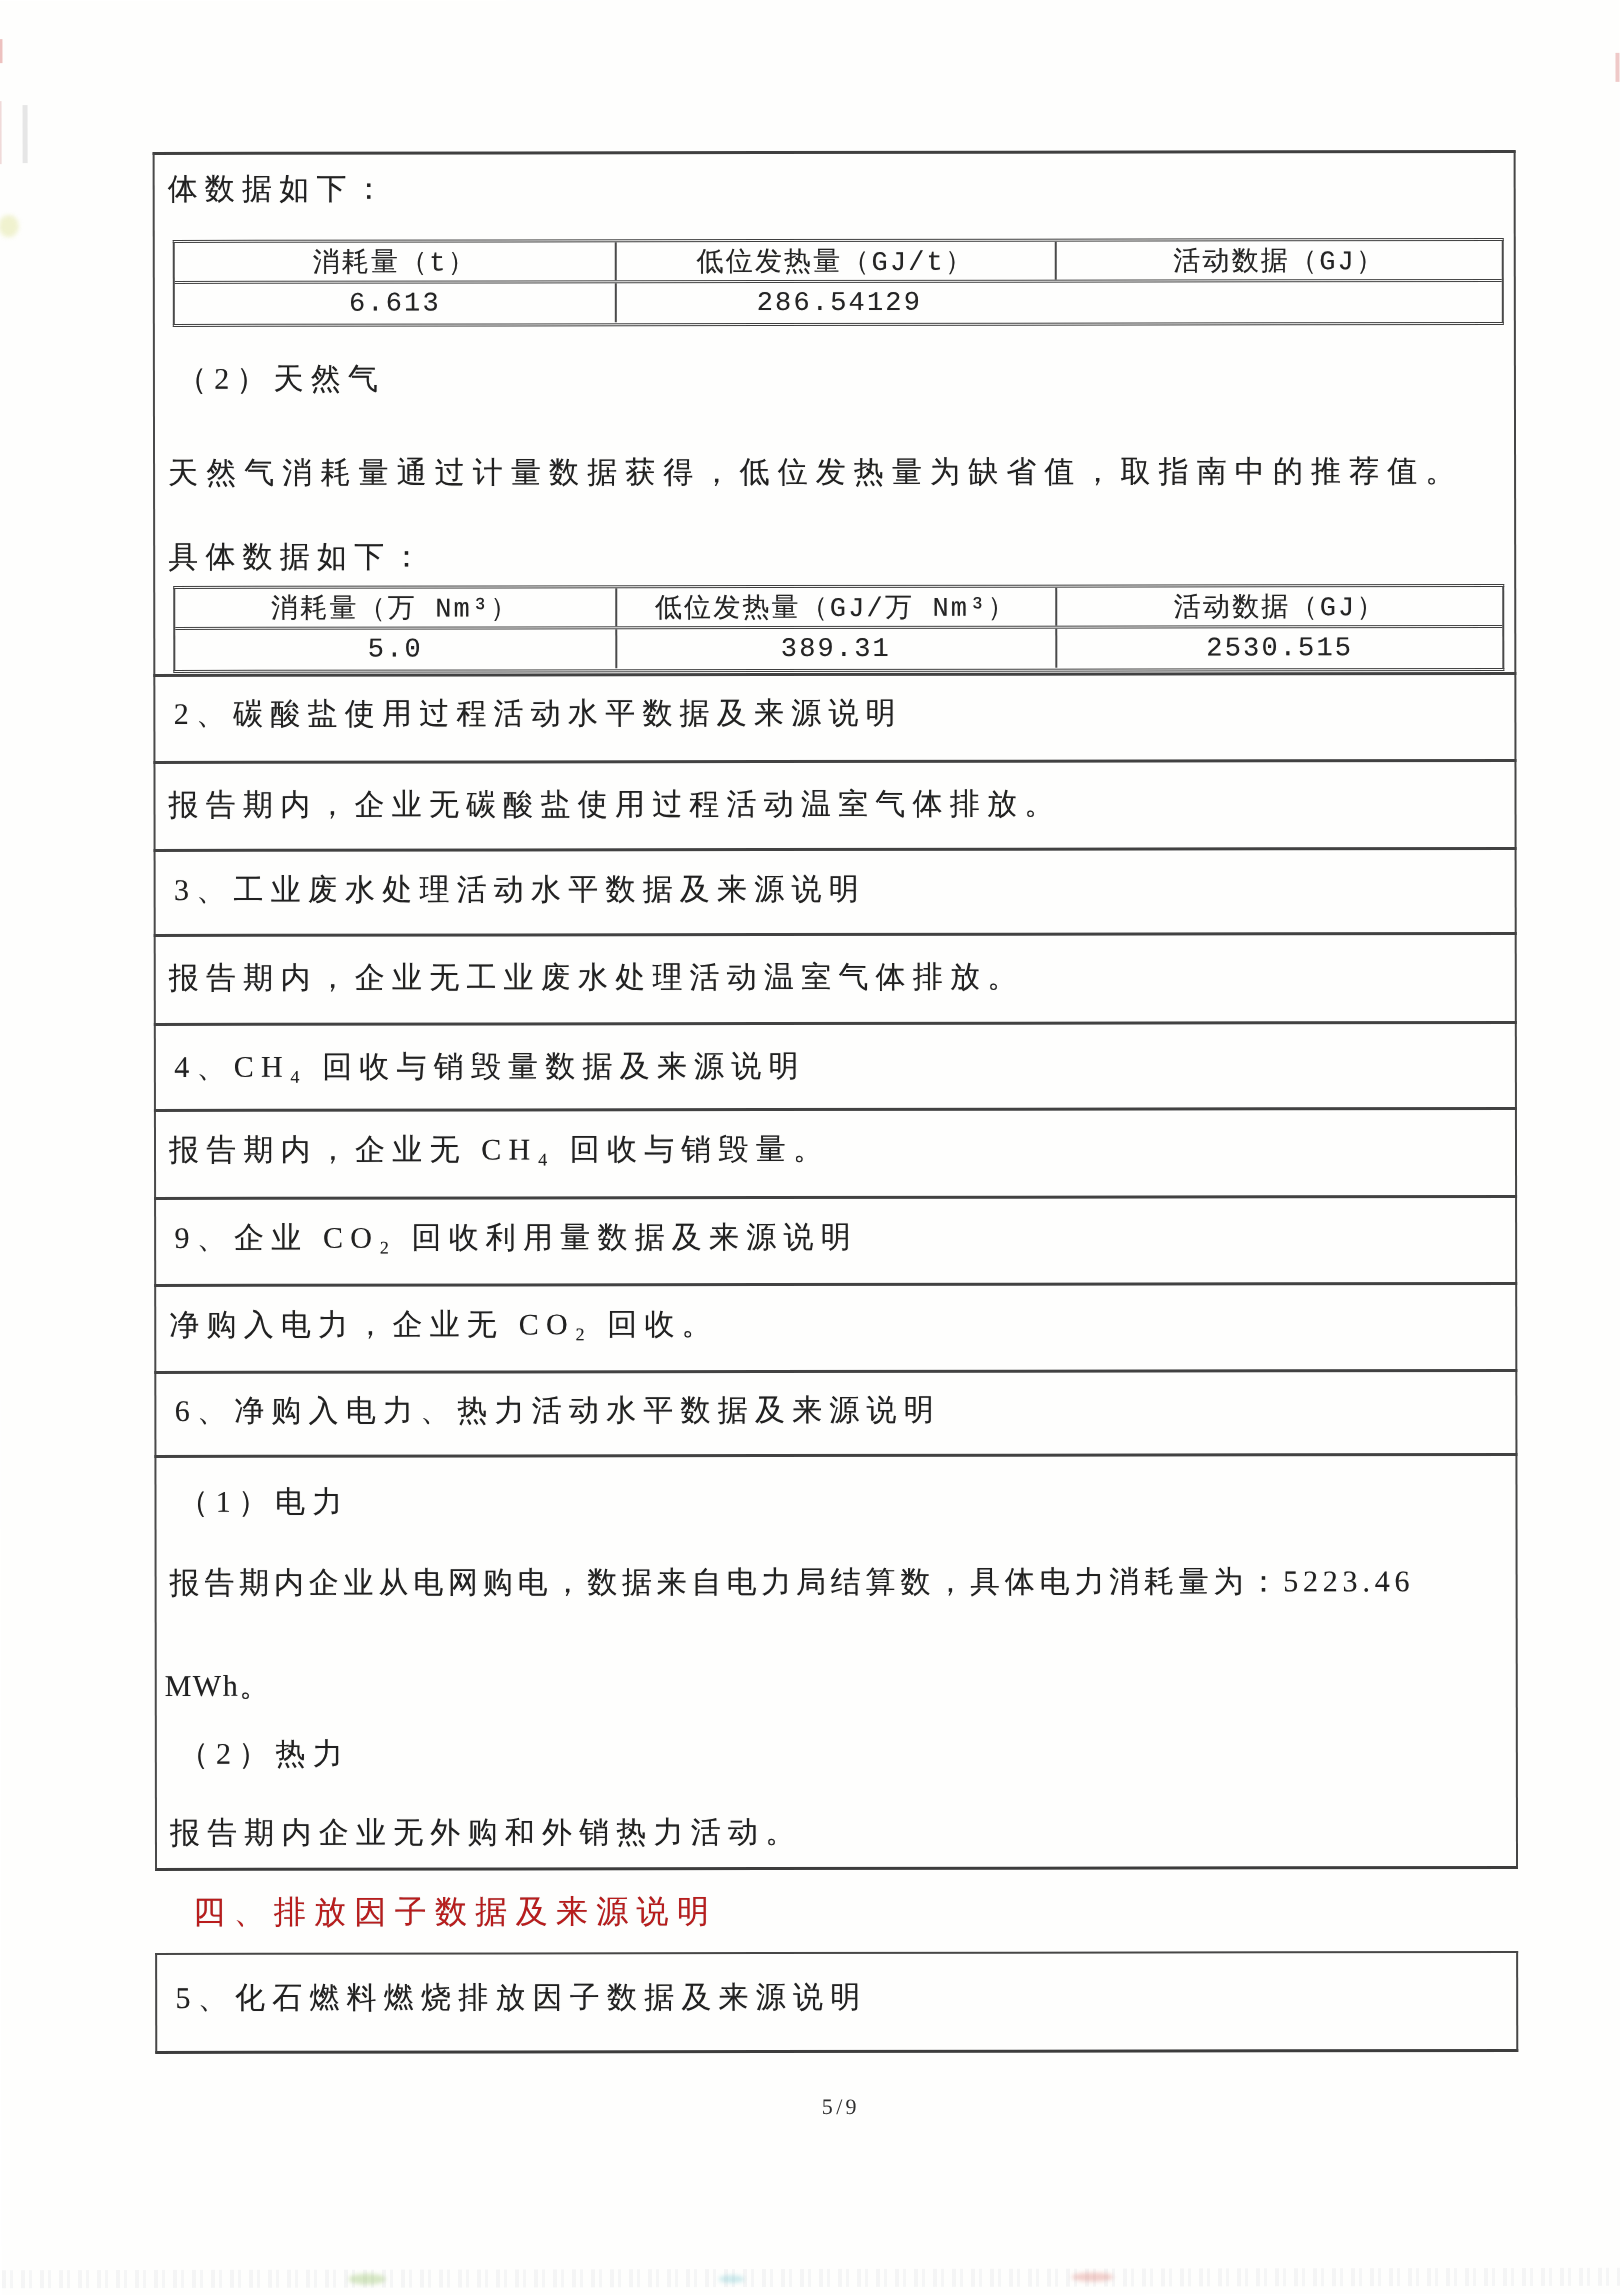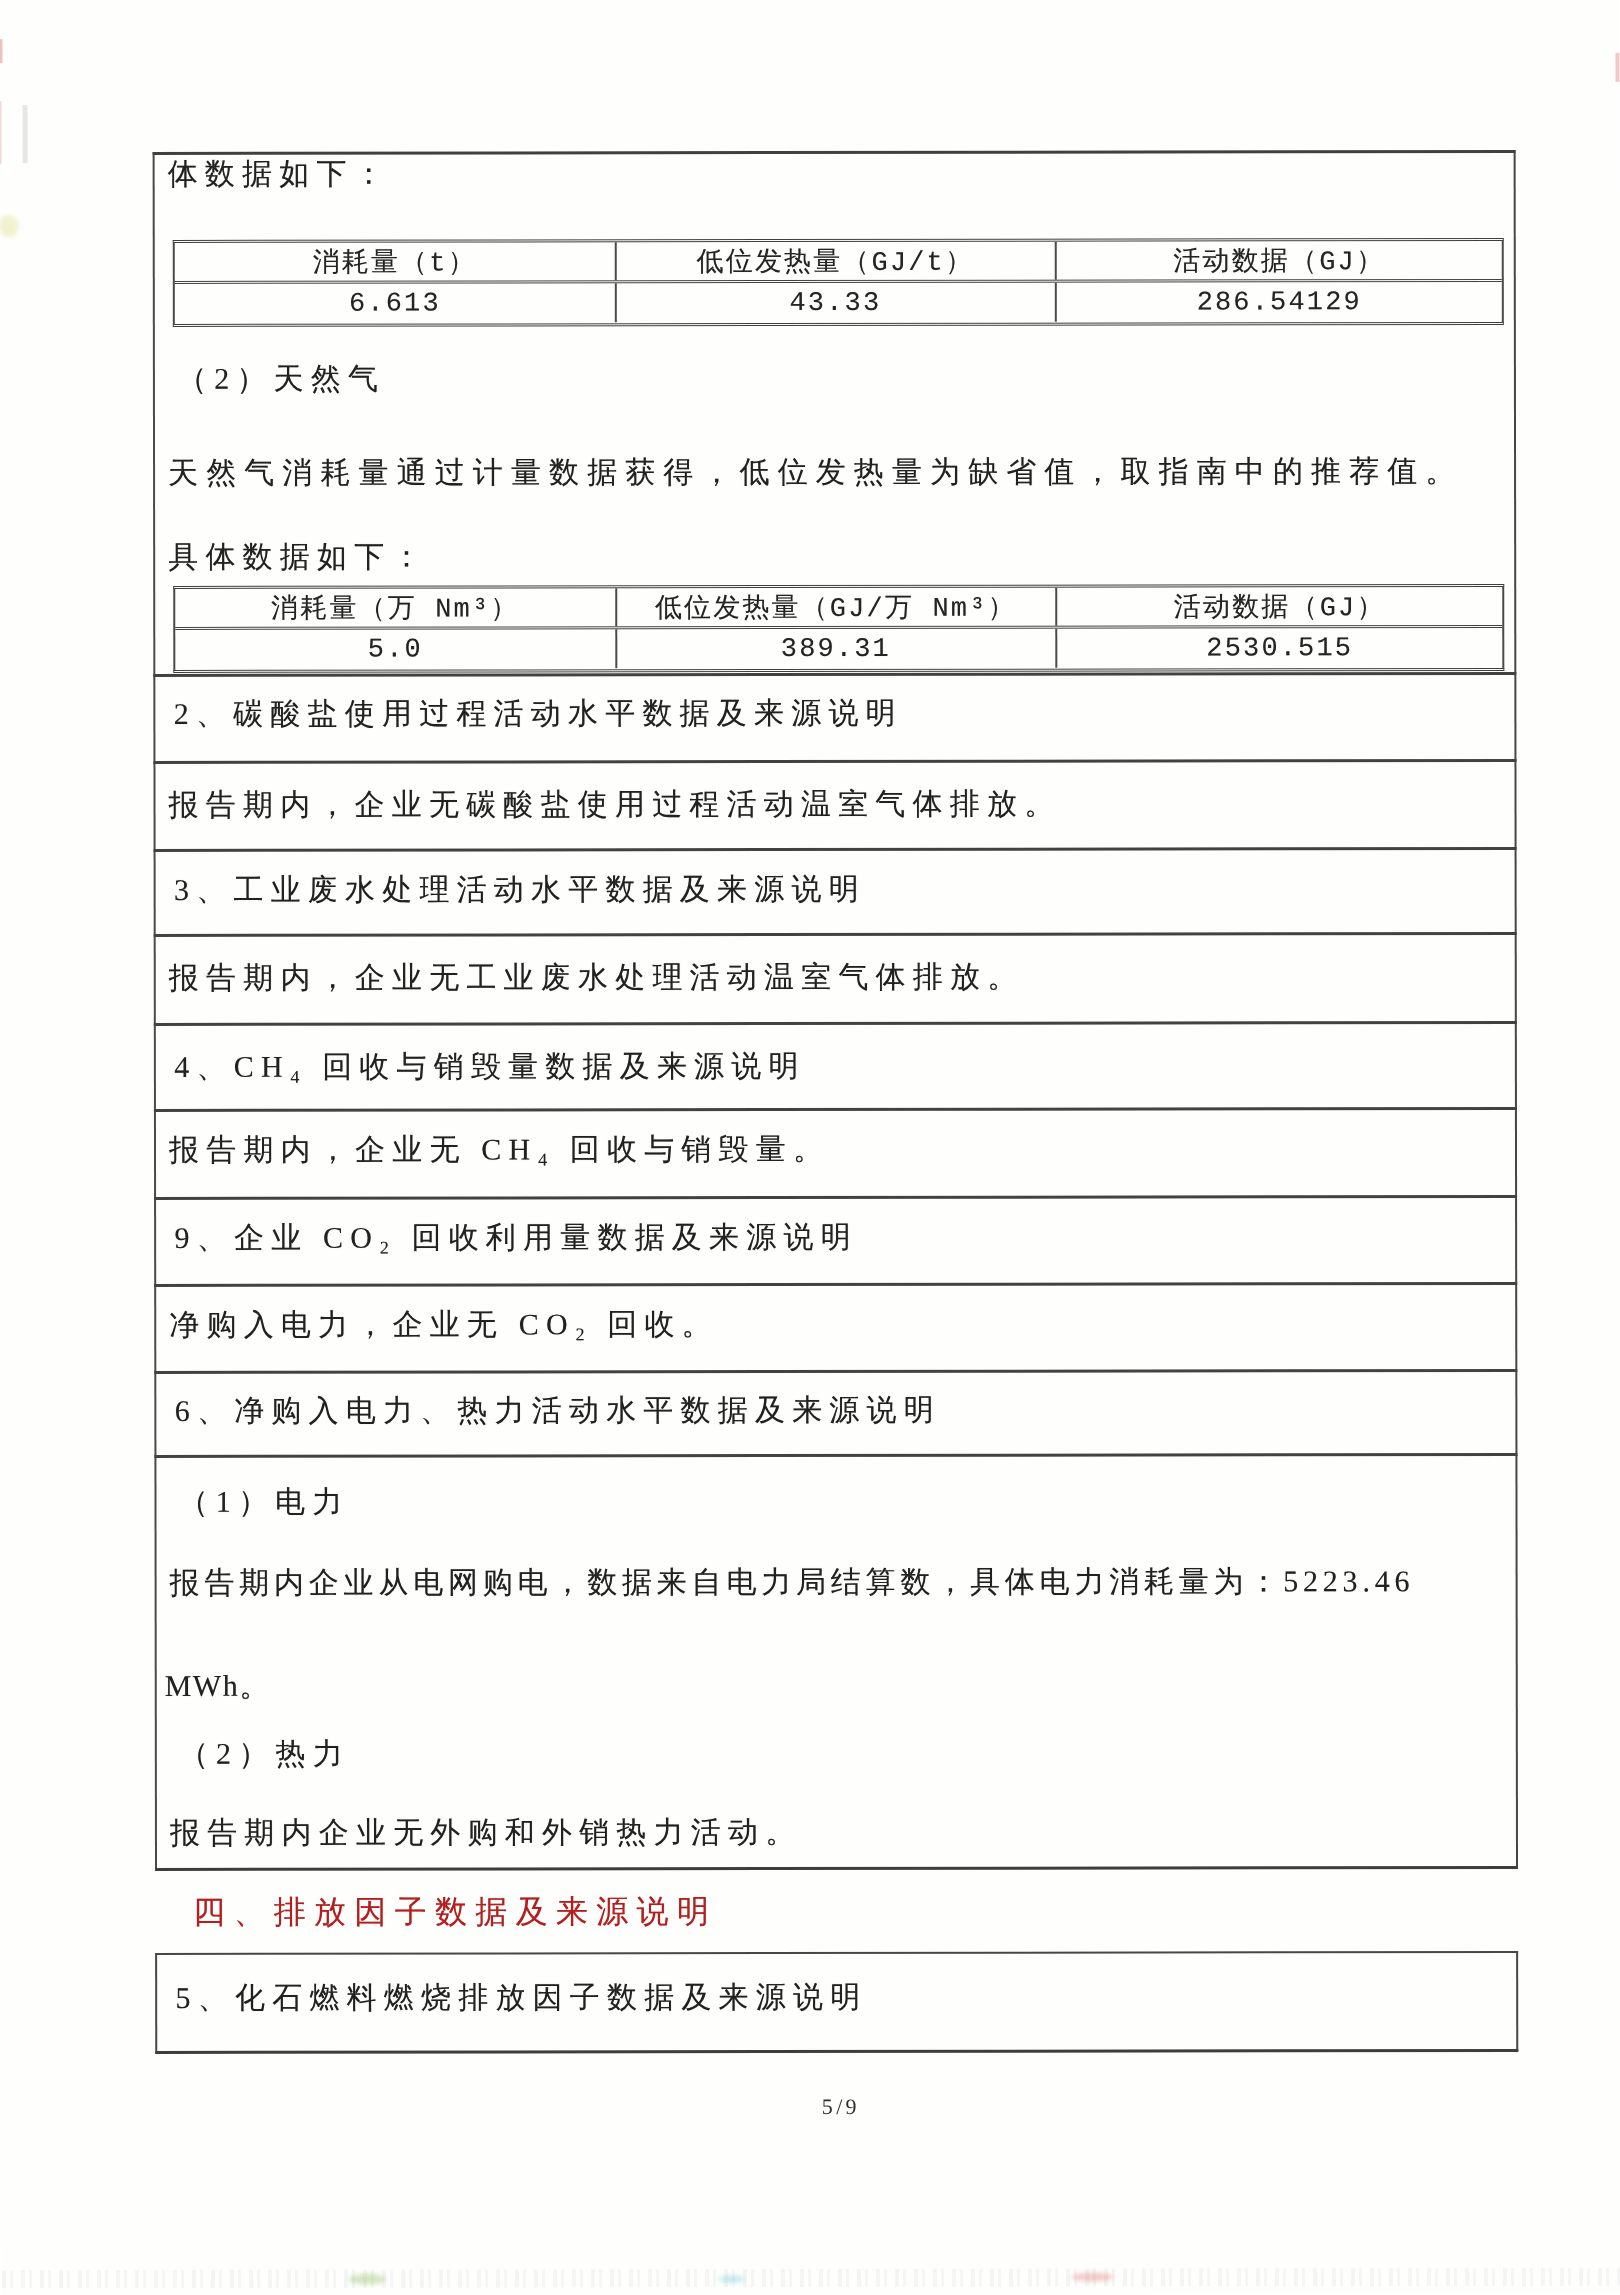--- a/index.html
+++ b/index.html
@@ -63,31 +63,30 @@
     <div class="hsep" style="top:606px"></div>
     <div class="hsep" style="top:694px"></div>
     <div class="hsep" style="top:779px"></div>
     <div class="hsep" style="top:868px"></div>
     <div class="hsep" style="top:954px"></div>
     <div class="hsep" style="top:1042px"></div>
     <div class="hsep" style="top:1129px"></div>
     <div class="hsep" style="top:1216px"></div>
     <div class="hsep" style="top:1300px"></div>
 
-    <div class="line" style="left:13px;top:2px">体数据如下：</div>
+    <div class="line" style="left:13px;top:17px">体数据如下：</div>
 
     <div class="itable" style="top:85px">
       <div class="itr head">
         <div class="itd c1">消耗量（t）</div>
         <div class="itd c2">低位发热量（GJ/t）</div>
         <div class="itd c3">活动数据（GJ）</div>
       </div>
       <div class="itr data">
         <div class="itd c1">6.613</div>
-        <div class="itd c2">43.33</div>
         <div class="itd c3">286.54129</div>
       </div>
     </div>
 
     <div class="line" style="left:22px;top:207px">（2）天然气</div>
 
     <div class="line para" style="left:13px;top:301px;letter-spacing:0.27em">天然气消耗量通过计量数据获得，低位发热量为缺省值，取指南中的推荐值。</div>
 
     <div class="line" style="left:13px;top:385px">具体数据如下：</div>
 

